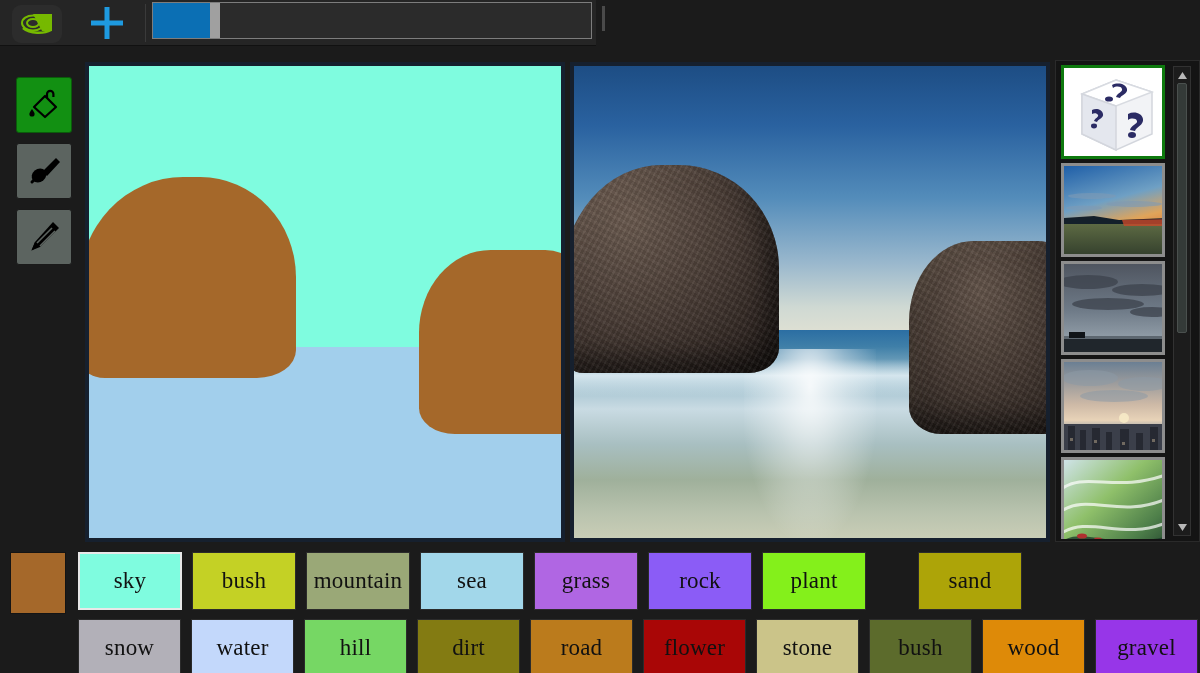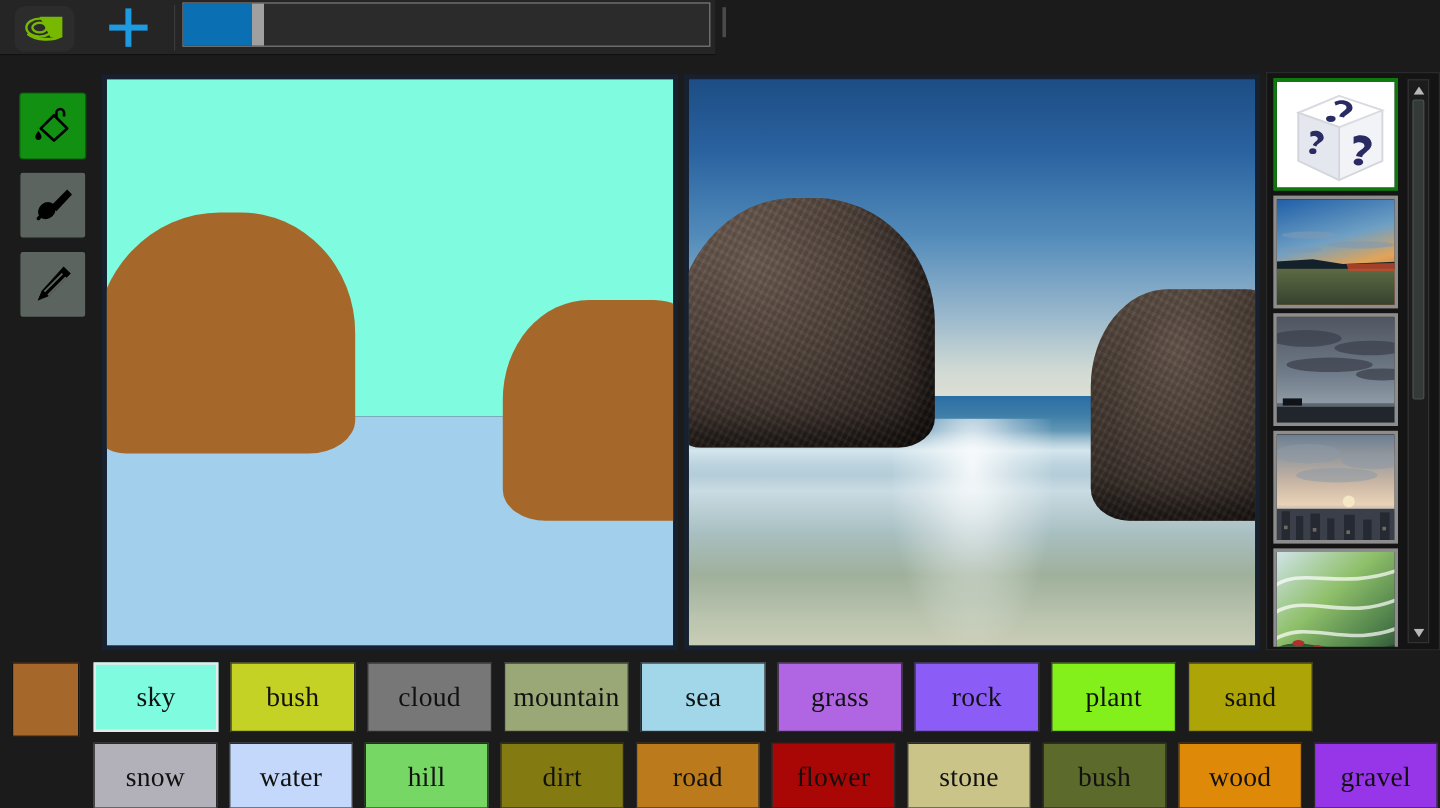--- a/index.html
+++ b/index.html
@@ -365,27 +365,26 @@
       </div>
     </div>
   </div>
 
   <div id="current-swatch" style="background: rgb(165, 104, 42);"></div>
 
   <div id="labels">
       <div class="label-row">
         <div class="label-btn hl" style="background: rgb(127, 252, 223);">sky</div>
         <div class="label-btn" style="background: rgb(196, 209, 37);">bush</div>
-        <div class="label-btn" style="background: rgb(119, 119, 119);">cloud</div>
         <div class="label-btn" style="background: rgb(154, 168, 119);">mountain</div>
         <div class="label-btn" style="background: rgb(162, 215, 234);">sea</div>
         <div class="label-btn" style="background: rgb(176, 102, 227);">grass</div>
         <div class="label-btn" style="background: #8b5cf6;">rock</div>
         <div class="label-btn" style="background: rgb(132, 240, 27);">plant</div>
-        <div class="label-btn" style="background: rgb(173, 164, 8);">sand</div>
+        <div class="label-btn" style="background: rgb(173, 164, 8); margin-left: 42px;">sand</div>
       </div>
       <div class="label-row">
         <div class="label-btn" style="background: rgb(178, 176, 184);">snow</div>
         <div class="label-btn" style="background: rgb(195, 216, 251);">water</div>
         <div class="label-btn" style="background: rgb(118, 215, 100);">hill</div>
         <div class="label-btn" style="background: rgb(131, 123, 18);">dirt</div>
         <div class="label-btn" style="background: rgb(187, 123, 28);">road</div>
         <div class="label-btn" style="background: rgb(169, 6, 6);">flower</div>
         <div class="label-btn" style="background: rgb(203, 196, 137);">stone</div>
         <div class="label-btn" style="background: rgb(92, 107, 44);">bush</div>

